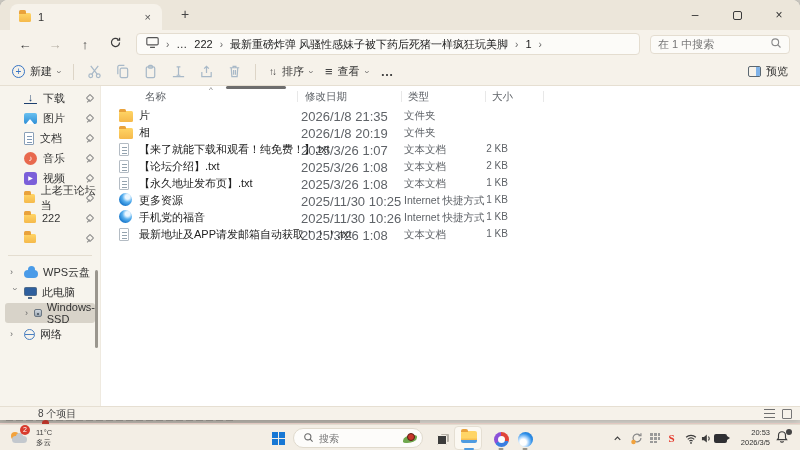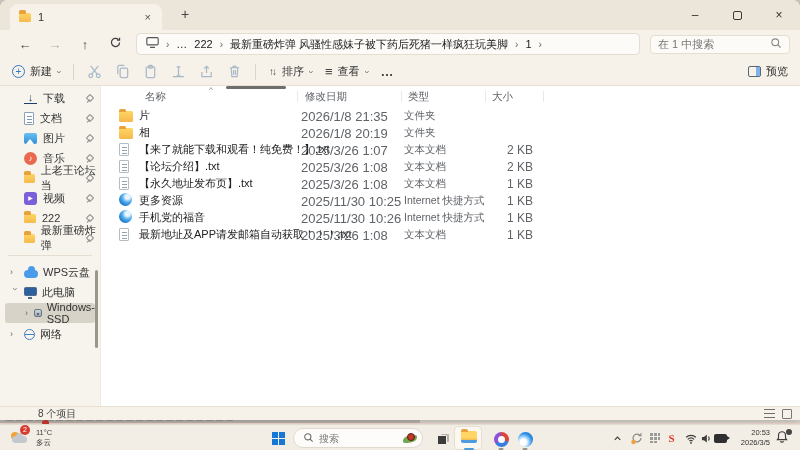--- a/index.html
+++ b/index.html
@@ -78,21 +78,21 @@
   .fh { position:absolute; font-size:10.5px; color:#5f6368; top:2px; }
   .fh-caret { position:absolute; left:104px; top:-3px; font-size:8px; color:#777; }
   .fsep { position:absolute; top:3px; width:1px; height:11px; background:#e8e8e8; }
   .hscroll { position:absolute; left:125px; top:0px; width:60px; height:3px; background:#6e6e6e; border-radius:2px; }
   .frows { position:absolute; top:20px; left:0; right:0; }
   .frow { position:relative; height:17px; }
   .fico { position:absolute; left:18px; top:2px; }
   .fname { position:absolute; left:38px; top:2px; font-size:11px; color:#222; white-space:nowrap; }
   .fdate { position:absolute; left:200px; top:3px; font-size:13px; color:#5f6368; white-space:nowrap; }
   .ftype { position:absolute; left:303px; top:3px; font-size:10.5px; color:#5f6368; white-space:nowrap; }
-  .fsize { position:absolute; left:360px; top:3px; width:72px; font-size:12px; color:#5f6368; text-align:right; }
+  .fsize { position:absolute; left:360px; top:3px; width:72px; font-size:10px; color:#5f6368; text-align:center; }
 
   
   .statusbar { height:14px; display:flex; align-items:center; font-size:10px; color:#444;
                padding-left:38px; background:#f6f2ea; border-top:1px solid #e6dfd2; position:relative; }
   .sbicons { position:absolute; right:8px; top:2px; display:flex; gap:7px; }
   .sb1 { width:11px; height:10px; background:repeating-linear-gradient(180deg,#6f6f6f 0 1.5px,transparent 1.5px 4px); }
   .sb2 { width:10px; height:10px; border:1.2px solid #777; border-radius:1px; }
 
   
   .ico-folder { display:inline-block; width:14px; height:11px; position:relative; border-radius:1.5px;
@@ -290,52 +290,51 @@
   </div>
 
   <div class="wbody">
     <div class="sidebar">
       <div class="sitem">
           <span class="ico-dl">↓</span>
           <span>下载</span>
           <span class="pin"></span>
         </div>
       <div class="sitem">
+          <span class="ico-pic"></span>
+          <span>图片</span>
+          <span class="pin"></span>
+        </div>
+      <div class="sitem">
           <span class="ico-txt ico-doc"></span>
           <span>文档</span>
           <span class="pin"></span>
         </div>
       <div class="sitem">
-          <span class="ico-pic"></span>
-          <span>图片</span>
-          <span class="pin"></span>
-        </div>
-      <div class="sitem">
           <span class="ico-music">♪</span>
           <span>音乐</span>
           <span class="pin"></span>
         </div>
       <div class="sitem">
+          <span class="ico-video">▶</span>
+          <span>视频</span>
+          <span class="pin"></span>
+        </div>
+      <div class="sitem">
           <span class="ico-folder sm"></span>
           <span>上老王论坛当</span>
           <span class="pin"></span>
         </div>
       <div class="sitem">
-          <span class="ico-video">▶</span>
-          <span>视频</span>
-          <span class="pin"></span>
-        </div>
-      <div class="sitem">
           <span class="ico-folder sm"></span>
           <span>222</span>
           <span class="pin"></span>
         </div>
       <div class="sitem">
           <span class="ico-folder sm"></span>
-          <span>最新重磅炸弹</span>
           <span class="pin"></span>
         </div>
       <div class="sdiv"></div>
       <div class="titem">
           <span class="exp">›</span>
           <span class="ico-cloud"></span>
           <span>WPS云盘</span>
         </div>
       <div class="titem">
           <span class="exp open">›</span>

